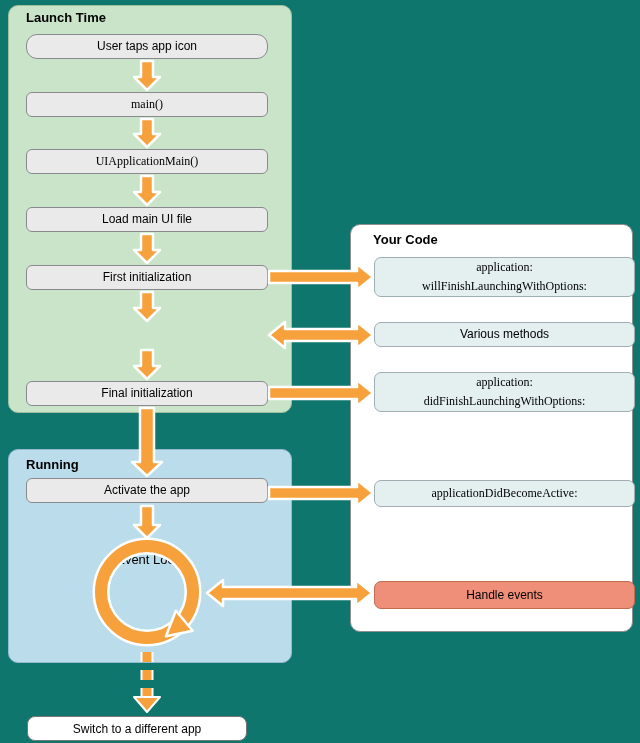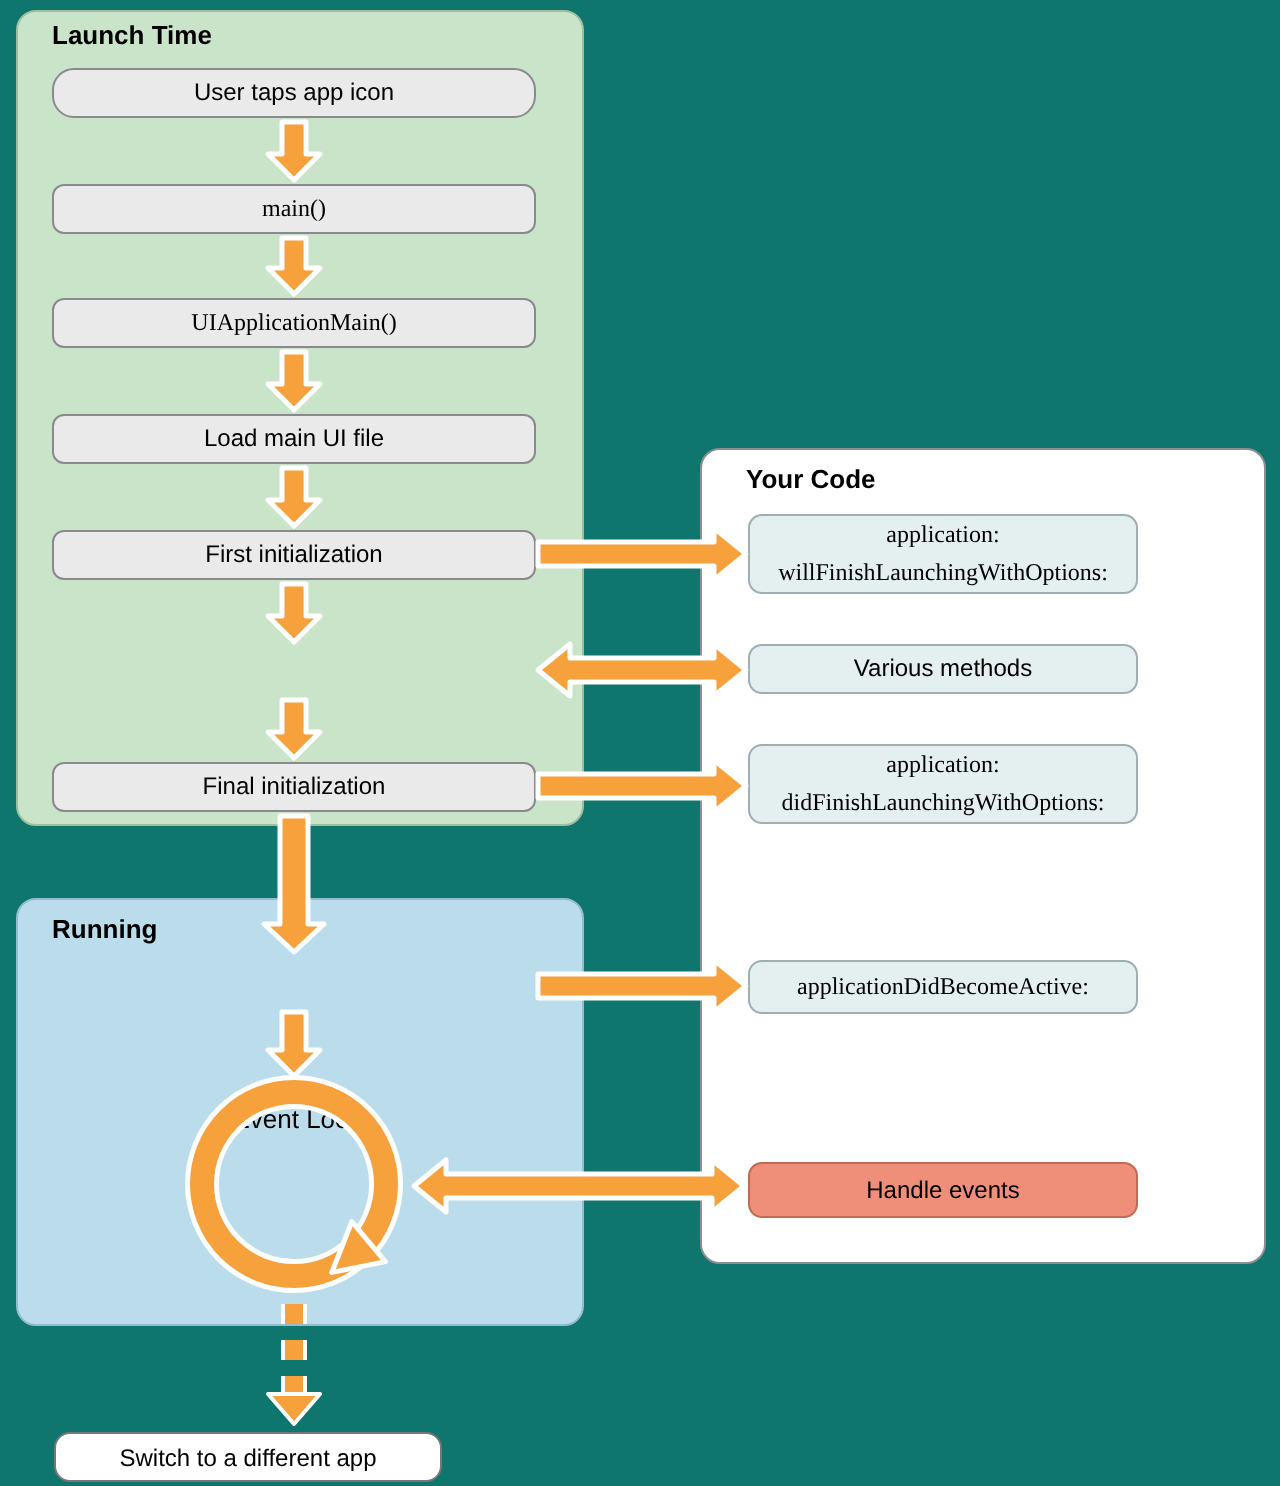--- a/index.html
+++ b/index.html
@@ -12,29 +12,29 @@
   .panel.blue{left:8px;top:449px;width:284px;height:214px;background:#BBDCEA;border:1px solid #93BCD1;}
   .panel.white{left:350px;top:224px;width:283px;height:408px;background:#fff;border:1px solid #8E8E93;}
   .panel-title{position:absolute;font-size:13px;font-weight:bold;color:#000;}
   .node{
     position:absolute;left:26px;width:242px;height:25px;box-sizing:border-box;
     background:#EAEAEA;border:1px solid #8A8A8E;border-radius:6px;
     display:flex;align-items:center;justify-content:center;
     font-size:12px;line-height:1.25;text-align:center;color:#000;
   }
   .method{
-    position:absolute;left:374px;width:195px;box-sizing:border-box;
+    position:absolute;left:374px;width:261px;box-sizing:border-box;
     background:#E4EFF0;border:1px solid #9FAEB2;border-radius:7px;
     display:flex;align-items:center;justify-content:center;
     font-size:12px;line-height:1.55;text-align:center;color:#000;white-space:pre-line;
   }
   .method.salmon{background:#EF8F79;border-color:#C06B52;}
   .mono{font-family:Liberation Serif, serif;font-size:12px;}
   .plain-node{
-    position:absolute;left:27px;top:716px;width:194px;height:25px;box-sizing:border-box;
+    position:absolute;left:27px;top:716px;width:220px;height:25px;box-sizing:border-box;
     background:#fff;border:1px solid #77777B;border-radius:8px;
     display:flex;align-items:center;justify-content:center;font-size:12px;color:#000;
   }
   .event-loop-label{
     position:absolute;left:112px;top:552px;width:70px;text-align:right;
     font-size:13px;line-height:1.3;color:#000;
   }
   svg.overlay{position:absolute;left:0;top:0;pointer-events:none;}
   .arrow{fill:#F7A13D;stroke:#FFFFFF;stroke-width:2.5;stroke-linejoin:round;}
 </style>
@@ -51,20 +51,21 @@
   <div class="panel-title" style="left:26px;top:457px;">Running</div>
   <div class="panel-title" style="left:373px;top:232px;">Your Code</div>
 
   <div class="node" style="top:34px;border-radius:11px;">User taps app icon</div>
   <div class="node mono" style="top:92px;">main()</div>
   <div class="node mono" style="top:149px;">UIApplicationMain()</div>
   <div class="node" style="top:207px;">Load main UI file</div>
   <div class="node" style="top:265px;text-align:center;">First initialization</div>
   <div class="node" style="top:381px;">Final initialization</div>
 
+  <div class="node" style="top:478px;">Activate the app</div>
   <div class="event-loop-label">Event Loop</div>
 
   <div class="method mono" style="top:257px;height:40px;">application:
 willFinishLaunchingWithOptions:</div>
   <div class="method" style="top:322px;height:25px;">Various methods</div>
   <div class="method mono" style="top:372px;height:40px;">application:
 didFinishLaunchingWithOptions:</div>
   <div class="method mono" style="top:480px;height:27px;">applicationDidBecomeActive:</div>
   <div class="method salmon" style="top:581px;height:28px;">Handle events</div>
 

